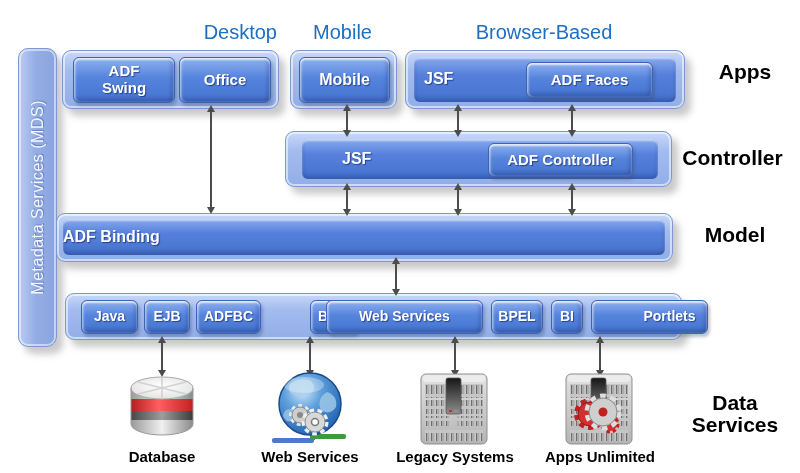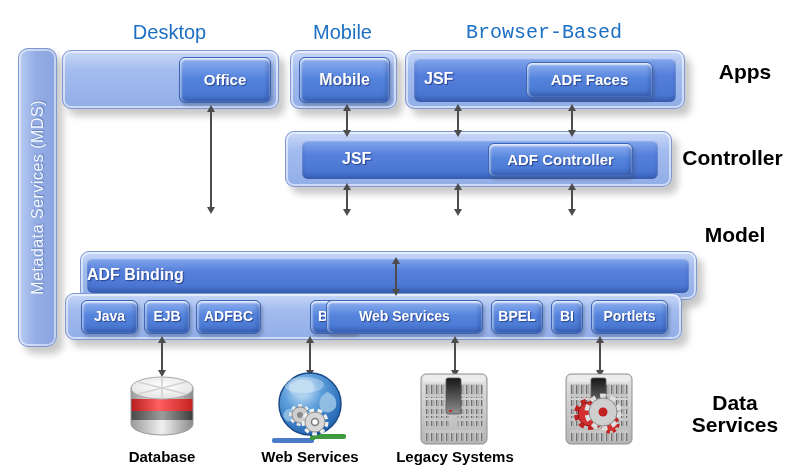--- a/index.html
+++ b/index.html
@@ -61,25 +61,28 @@
 </style>
 </head>
 <body>
 
 <div class="stage">
 
   <div class="mds">
     <span>Metadata Services (MDS)</span>
   </div>
 
-  <div class="toplabel" style="left:62px;top:21px;width:215px;">Desktop</div>
+  <div class="toplabel" style="left:62px;top:21px;width:215px;text-align:right;">Desktop</div>
   <div class="toplabel" style="left:290px;top:21px;width:105px;">Mobile</div>
-  <div class="toplabel" style="left:405px;top:21px;width:278px;font-family:Liberation Mono, monospace;">Browser-Based</div>
+  <div class="toplabel" style="left:405px;top:21px;width:278px;">Browser-Based</div>
 
   <div class="rim" style="left:62px;top:50px;width:215px;height:57px;">
+    <div class="raised" style="left:10px;top:6px;width:100px;height:44px;">
+      <span style="width:52px;">ADF Swing</span>
+    </div>
     <div class="raised" style="left:116px;top:6px;width:90px;height:44px;">
       <span>Office</span>
     </div>
   </div>
 
   <div class="rim" style="left:290px;top:50px;width:105px;height:57px;">
     <div class="raised" style="left:8px;top:6px;width:89px;height:44px;font-size:16px;">
       <span>Mobile</span>
     </div>
   </div>
@@ -97,21 +100,21 @@
   <div class="rim" style="left:285px;top:131px;width:385px;height:54px;">
     <div class="bar" style="left:16px;top:7px;width:356px;height:40px;">
       <div class="bartext" style="left:40px;top:11px;width:100px;">JSF</div>
       <div class="raised" style="left:186px;top:4px;width:143px;height:32px;justify-content:center;">
         <span>ADF Controller</span>
       </div>
     </div>
   </div>
   <div class="rowlabel" style="left:660px;top:147px;width:145px;">Controller</div>
 
-  <div class="rim" style="left:80px;top:213px;width:615px;height:47px;margin-top:38px;">
+  <div class="rim" style="left:56px;top:213px;width:615px;height:47px;">
     <div class="bar" style="left:6px;top:5px;width:602px;height:36px;">
       <div class="bartext" style="left:0;top:9px;width:602px;">ADF Binding</div>
     </div>
   </div>
   <div class="rowlabel" style="left:680px;top:224px;width:110px;">Model</div>
 
   <div class="rim" style="left:65px;top:293px;width:615px;height:45px;">
     <div class="raised small" style="left:15px;top:6px;width:55px;height:32px;">
         <span>Java</span>
       </div>
@@ -126,21 +129,21 @@
       </div>
     <div class="raised small" style="left:260px;top:6px;width:155px;height:32px;">
         <span>Web Services</span>
       </div>
     <div class="raised small" style="left:425px;top:6px;width:50px;height:32px;">
         <span>BPEL</span>
       </div>
     <div class="raised small" style="left:485px;top:6px;width:30px;height:32px;border-radius:6px;">
         <span>BI</span>
       </div>
-    <div class="raised small" style="left:525px;top:6px;width:75px;height:32px;">
+    <div class="raised small" style="left:525px;top:6px;width:75px;height:32px;padding-left:40px;">
         <span>Portlets</span>
       </div>
   </div>
 
   <div class="varrow" style="left:210px;top:112px;height:95px;"></div>
   <div class="varrow" style="left:346px;top:111px;height:19px;"></div>
   <div class="varrow" style="left:457px;top:111px;height:19px;"></div>
   <div class="varrow" style="left:571px;top:111px;height:19px;"></div>
   <div class="varrow" style="left:346px;top:190px;height:19px;"></div>
   <div class="varrow" style="left:457px;top:190px;height:19px;"></div>
@@ -273,16 +276,17 @@
     <rect x="5" y="58" width="58" height="11" fill="url(#grilleB)"></rect>
     <rect x="26" y="6" width="15" height="36" rx="2" fill="url(#slotV2)" stroke="#5a5a5a" stroke-width=".8"></rect>
     <circle cx="25" cy="42" r="12" fill="none" stroke="#c02020" stroke-width="8" stroke-dasharray="4.5 3.5"></circle>
     <circle cx="25" cy="42" r="12" fill="#d03030" stroke="#901818" stroke-width="1"></circle>
     <circle cx="45" cy="52" r="7" fill="none" stroke="#c02020" stroke-width="5" stroke-dasharray="3 2.5"></circle>
     <circle cx="45" cy="52" r="7" fill="#d03030"></circle>
     <circle cx="38" cy="40" r="14" fill="none" stroke="#dedede" stroke-width="9" stroke-dasharray="5 4"></circle>
     <circle cx="38" cy="40" r="14" fill="#cfcfcf" stroke="#8a8a8a" stroke-width="1"></circle>
     <circle cx="38" cy="40" r="4.5" fill="#c02020"></circle>
   </svg>
+  <div class="iconlabel" style="left:540px;top:448px;width:120px;">Apps Unlimited</div>
 
   <div class="rowlabel" style="left:680px;top:392px;width:110px;">Data Services</div>
 
 </div>
 
 </body></html>

